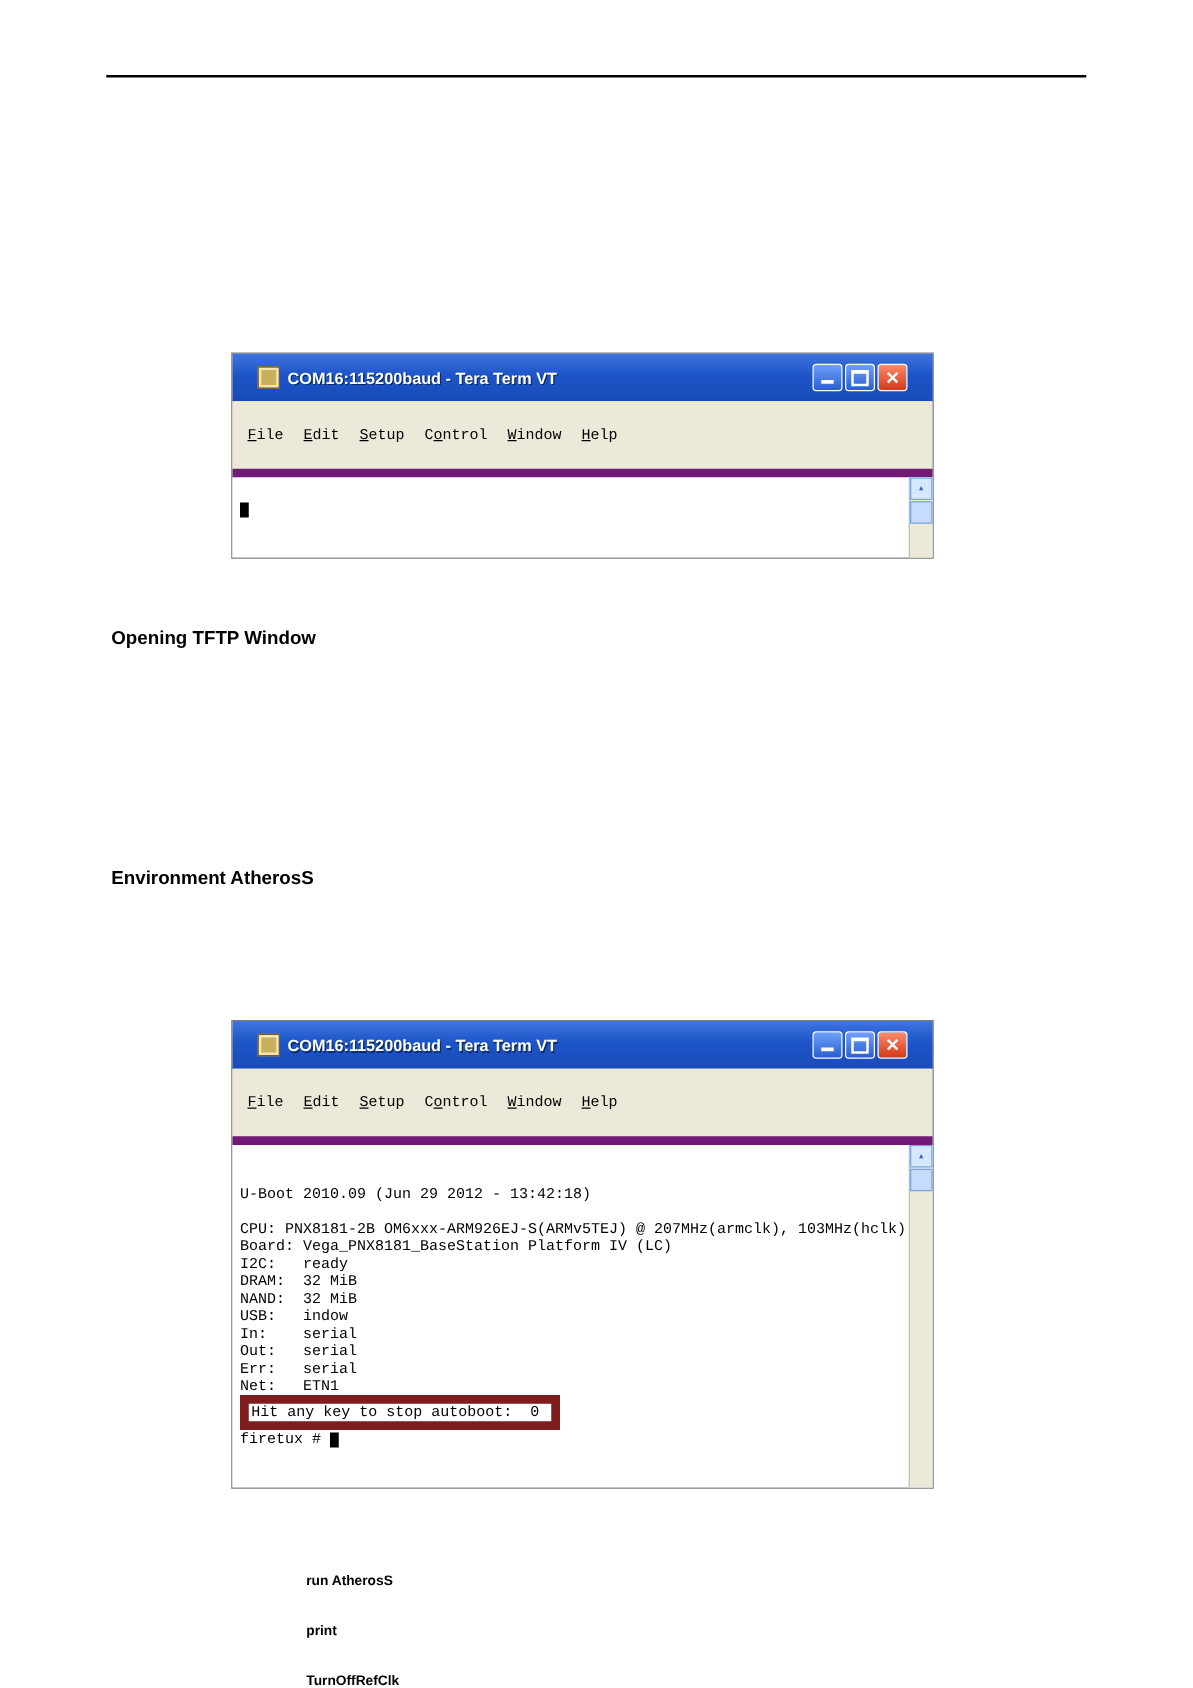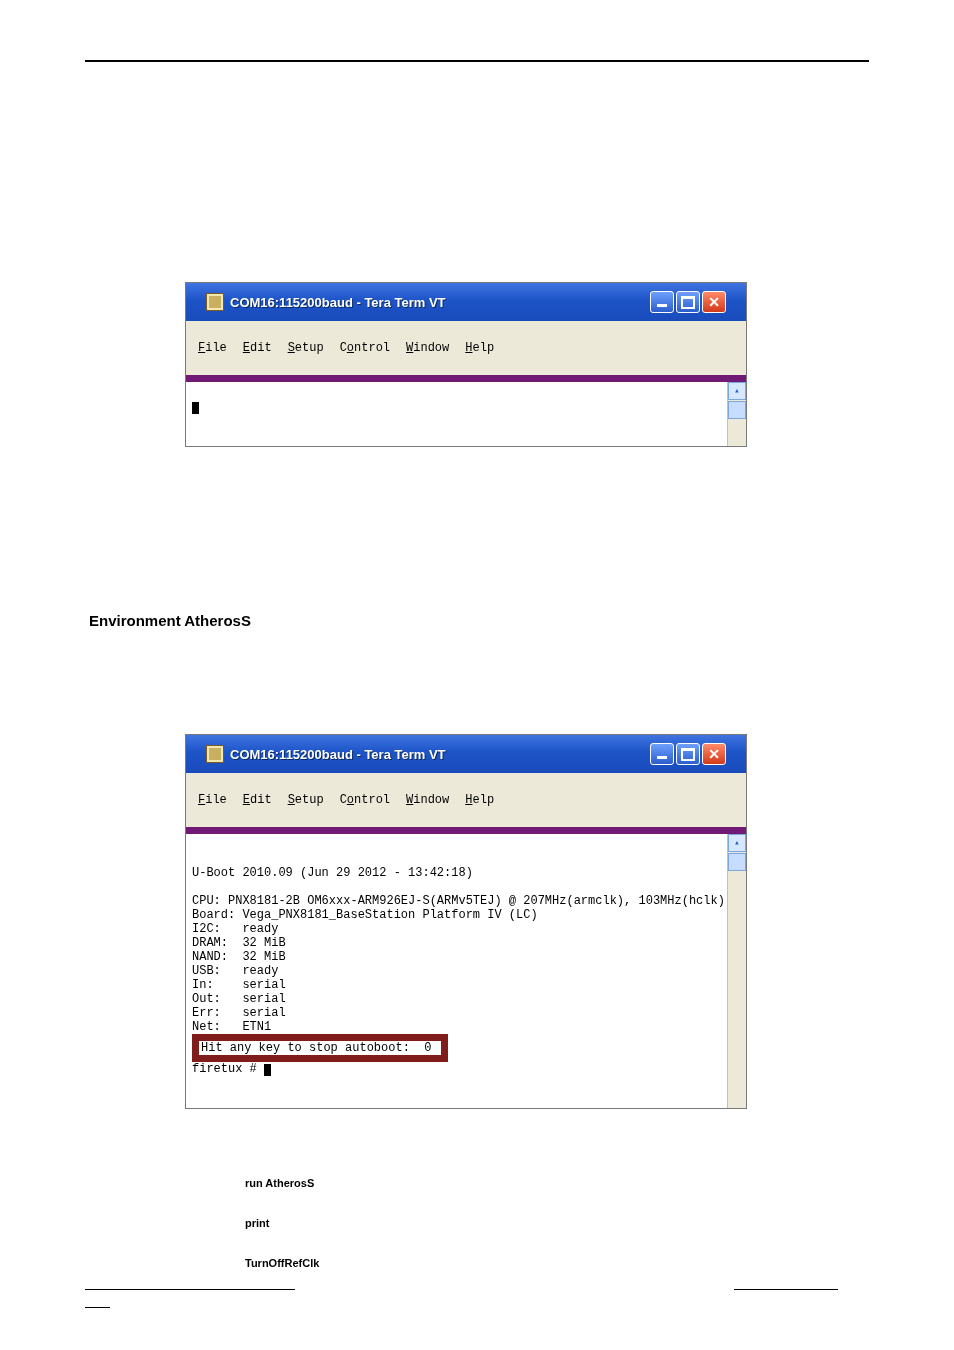--- a/index.html
+++ b/index.html
@@ -169,20 +169,21 @@
     </div>
     <div class="term-body">
 <span class="caret"></span>
       <div class="scroll-col">
         <div class="sbtn"><span>▴</span></div>
         <div class="thumb"></div>
       </div>
     </div>
   </div>
 
+  <div class="section-head">Opening TFTP Window</div>
 
   <div style="height:110px"></div>
 
   <div class="section-head">Environment AtherosS</div>
 
   <div style="height:95px"></div>
 
   <div class="win">
     <div class="titlebar">
       <div class="app-icon"></div>
@@ -209,21 +210,21 @@
     </div>
     <div class="term-body tall">
 <span class="term-line"></span>
 <span class="term-line">U-Boot 2010.09 (Jun 29 2012 - 13:42:18)</span>
 <span class="term-line"></span>
 <span class="term-line">CPU: PNX8181-2B OM6xxx-ARM926EJ-S(ARMv5TEJ) @ 207MHz(armclk), 103MHz(hclk)</span>
 <span class="term-line">Board: Vega_PNX8181_BaseStation Platform IV (LC)</span>
 <span class="term-line">I2C:   ready</span>
 <span class="term-line">DRAM:  32 MiB</span>
 <span class="term-line">NAND:  32 MiB</span>
-<span class="term-line">USB:   ready</span>
+<span class="term-line">USB:   indow</span>
 <span class="term-line">In:    serial</span>
 <span class="term-line">Out:   serial</span>
 <span class="term-line">Err:   serial</span>
 <span class="term-line">Net:   ETN1</span>
 <span class="boxmark"><span class="term-line">Hit any key to stop autoboot:  0 </span></span>
 <span class="term-line">firetux # </span><span class="caret"></span>
       <div class="scroll-col">
         <div class="sbtn"><span>▴</span></div>
         <div class="thumb"></div>
       </div>

